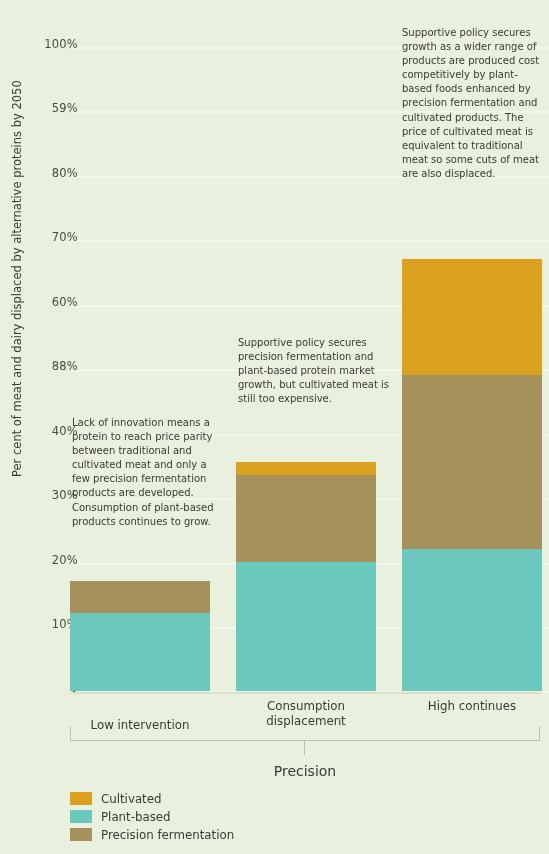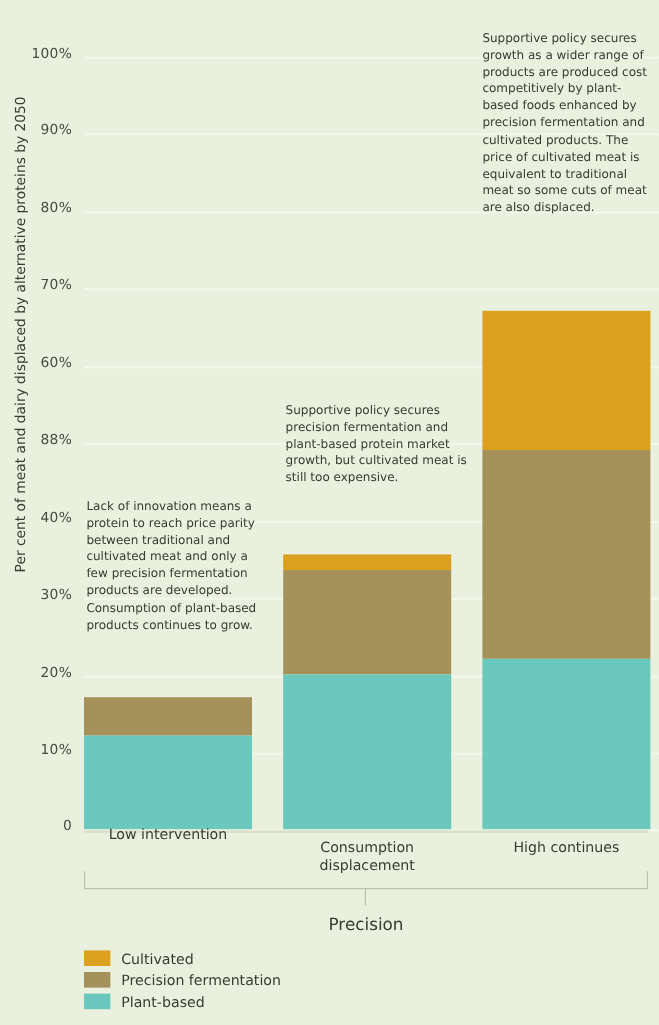--- a/index.html
+++ b/index.html
@@ -24,20 +24,21 @@
   }
 
   
   .ytick{
     position:absolute;left:0;width:60px;
     text-align:right;
     font-size:11.5px;
     color:#4a4a40;
     letter-spacing:.2px;
     white-space:nowrap;
+    padding-left:18px;
   }
   #ylabel{
     position:absolute;
     left:-163px;top:290px;
     width:360px;
     transform:rotate(-90deg);
     transform-origin:center center;
     text-align:center;
     font-size:11.5px;
     color:#3a3a32;
@@ -107,21 +108,21 @@
   <div class="gridline" style="top:369px"></div>
   <div class="gridline" style="top:434px"></div>
   <div class="gridline" style="top:498px"></div>
   <div class="gridline" style="top:563px"></div>
   <div class="gridline" style="top:627px"></div>
   <div class="zeroline" style="top:691px"></div>
 
   <div id="ylabel">Per cent of meat and dairy displaced by alternative proteins by 2050</div>
 
   <div class="ytick" style="top:37px">100%</div>
-  <div class="ytick" style="top:101px">90%</div>
+  <div class="ytick" style="top:101px">59%</div>
   <div class="ytick" style="top:166px">80%</div>
   <div class="ytick" style="top:230px">70%</div>
   <div class="ytick" style="top:295px">60%</div>
   <div class="ytick" style="top:359px">88%</div>
   <div class="ytick" style="top:424px">40%</div>
   <div class="ytick" style="top:488px">30%</div>
   <div class="ytick" style="top:553px">20%</div>
   <div class="ytick" style="top:617px">10%</div>
   <div class="ytick" style="top:681px">0</div>
 
@@ -141,36 +142,36 @@
     <div class="seg" style="top:116px;height:174px;background:#a5925b"></div>
     <div class="seg" style="top:290px;height:142px;background:#6bc8bd"></div>
   </div>
 
   <div class="annot" style="left:72px;top:416px;width:148px">Lack of innovation means a protein to reach price parity between traditional and cultivated meat and only a few precision fermentation products are developed. Consumption of plant-based products continues to grow.</div>
   <div class="annot" style="left:238px;top:336px;width:152px">Supportive policy secures precision fermentation and plant-based protein market growth, but cultivated meat is still too expensive.</div>
   <div class="annot" style="left:402px;top:26px;width:140px">Supportive policy secures growth as a wider range of products are produced cost competitively by plant-based foods enhanced by precision fermentation and cultivated products. The price of cultivated meat is equivalent to traditional meat so some cuts of meat are also displaced.</div>
 
   <div id="axisline"></div>
 
-  <div class="xtick" style="left:70px;top:688px;width:140px">Low intervention</div>
+  <div class="xtick" style="left:70px;top:718px;width:140px">Low intervention</div>
   <div class="xtick" style="left:236px;top:699px;width:140px">Consumption displacement</div>
   <div class="xtick" style="left:402px;top:699px;width:140px">High continues</div>
 
   <div class="bracket" style="left:70px;top:726px;width:468px;height:14px"></div>
   <div class="bracket-stem" style="left:304px;top:740px;height:15px"></div>
   <div id="scenario-label" style="left:205px;top:763px;width:200px">Precision</div>
 
   <div id="legend">
     <div class="legend-row">
       <div class="legend-swatch" style="background:#dca01f"></div>
       <div class="legend-label">Cultivated</div>
     </div>
     <div class="legend-row">
+      <div class="legend-swatch" style="background:#6bc8bd"></div>
+      <div class="legend-label">Plant-based</div>
+    </div>
+    <div class="legend-row">
       <div class="legend-swatch" style="background:#a5925b"></div>
       <div class="legend-label">Precision fermentation</div>
-    </div>
-    <div class="legend-row">
-      <div class="legend-swatch" style="background:#6bc8bd"></div>
-      <div class="legend-label">Plant-based</div>
     </div>
   </div>
 
 </div>
 
 </body></html>

